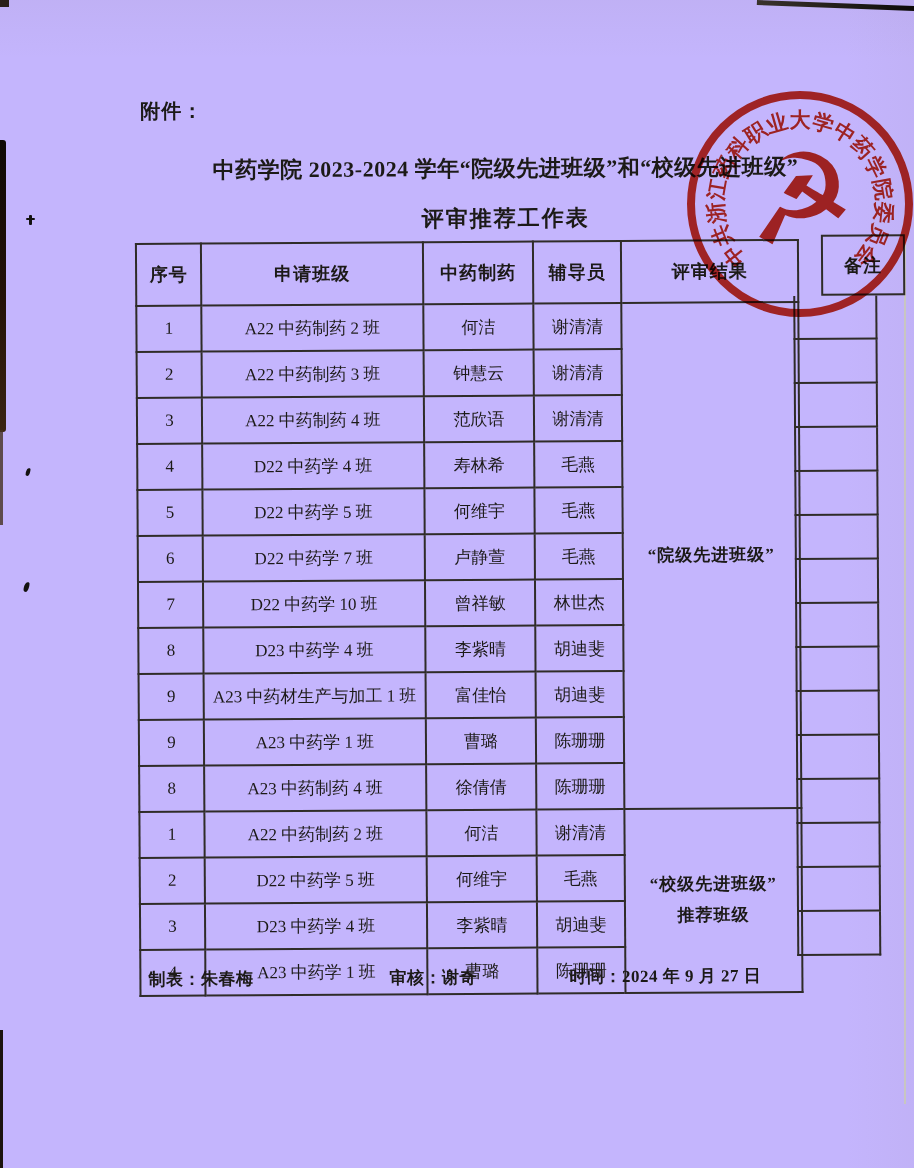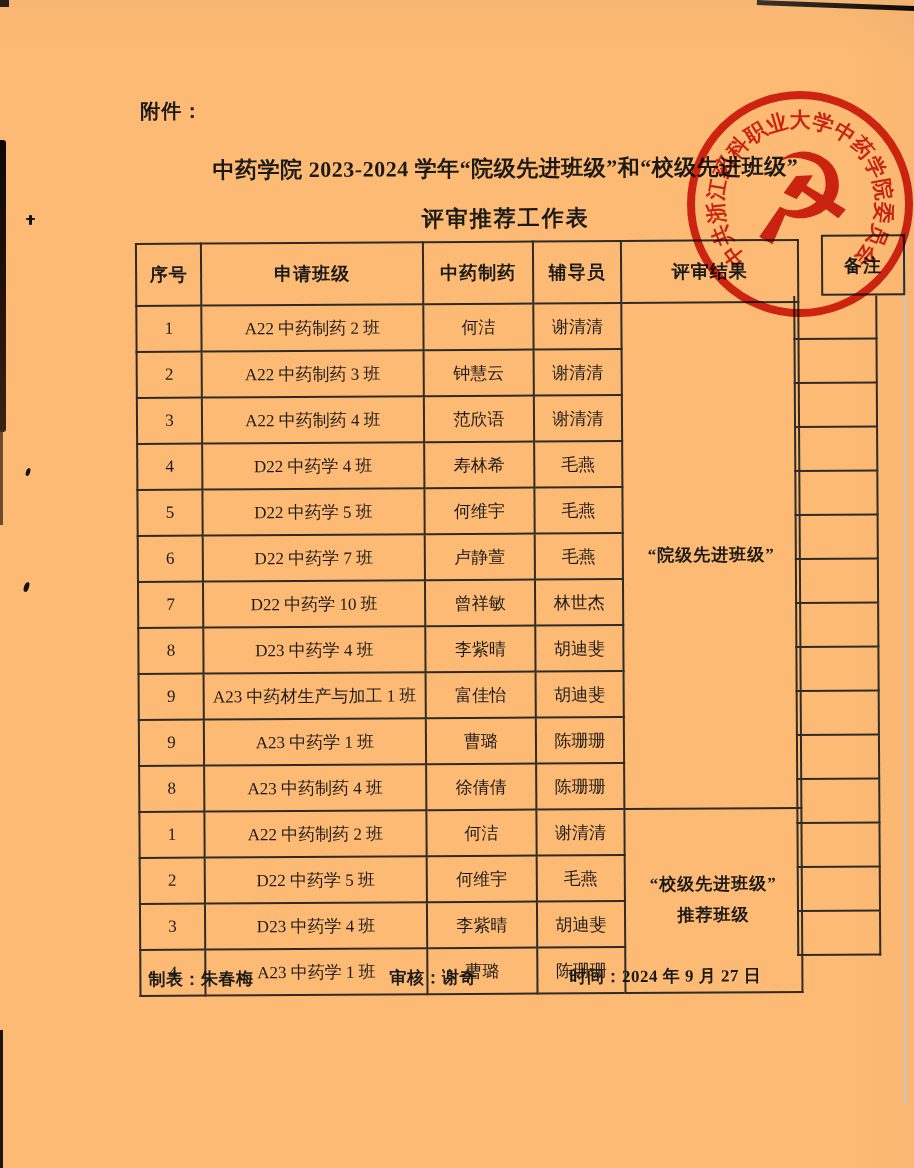--- a/index.html
+++ b/index.html
@@ -2,21 +2,21 @@
 <html><head>
 <meta charset="utf-8">
 <style>
   html,body{margin:0;padding:0;}
   body{
     width:914px;height:1168px;overflow:hidden;position:relative;
     background:#fdfdfc;
     font-family:"Liberation Serif","DejaVu Serif",serif;
     color:#1c1a17;
   }
-  .page{position:absolute;inset:0;background:#fdba74;}
+  .page{position:absolute;inset:0;background:#c4b5fd;}
   .page::before{content:"";position:absolute;inset:0;
     background:linear-gradient(180deg,rgba(90,70,50,.04),rgba(0,0,0,0) 60px),
                linear-gradient(270deg,rgba(90,70,50,.03),rgba(0,0,0,0) 70px);
     pointer-events:none;}
   .sheet{position:absolute;inset:0;transform:rotate(-0.35deg);transform-origin:50% 50%;}
 
   
   .art{position:absolute;background:#181008;}
   .art-topleft-dot{left:0;top:0;width:9px;height:7px;background:#2a2018;}
   .art-topright-line{left:757px;top:0;width:158px;height:5px;

